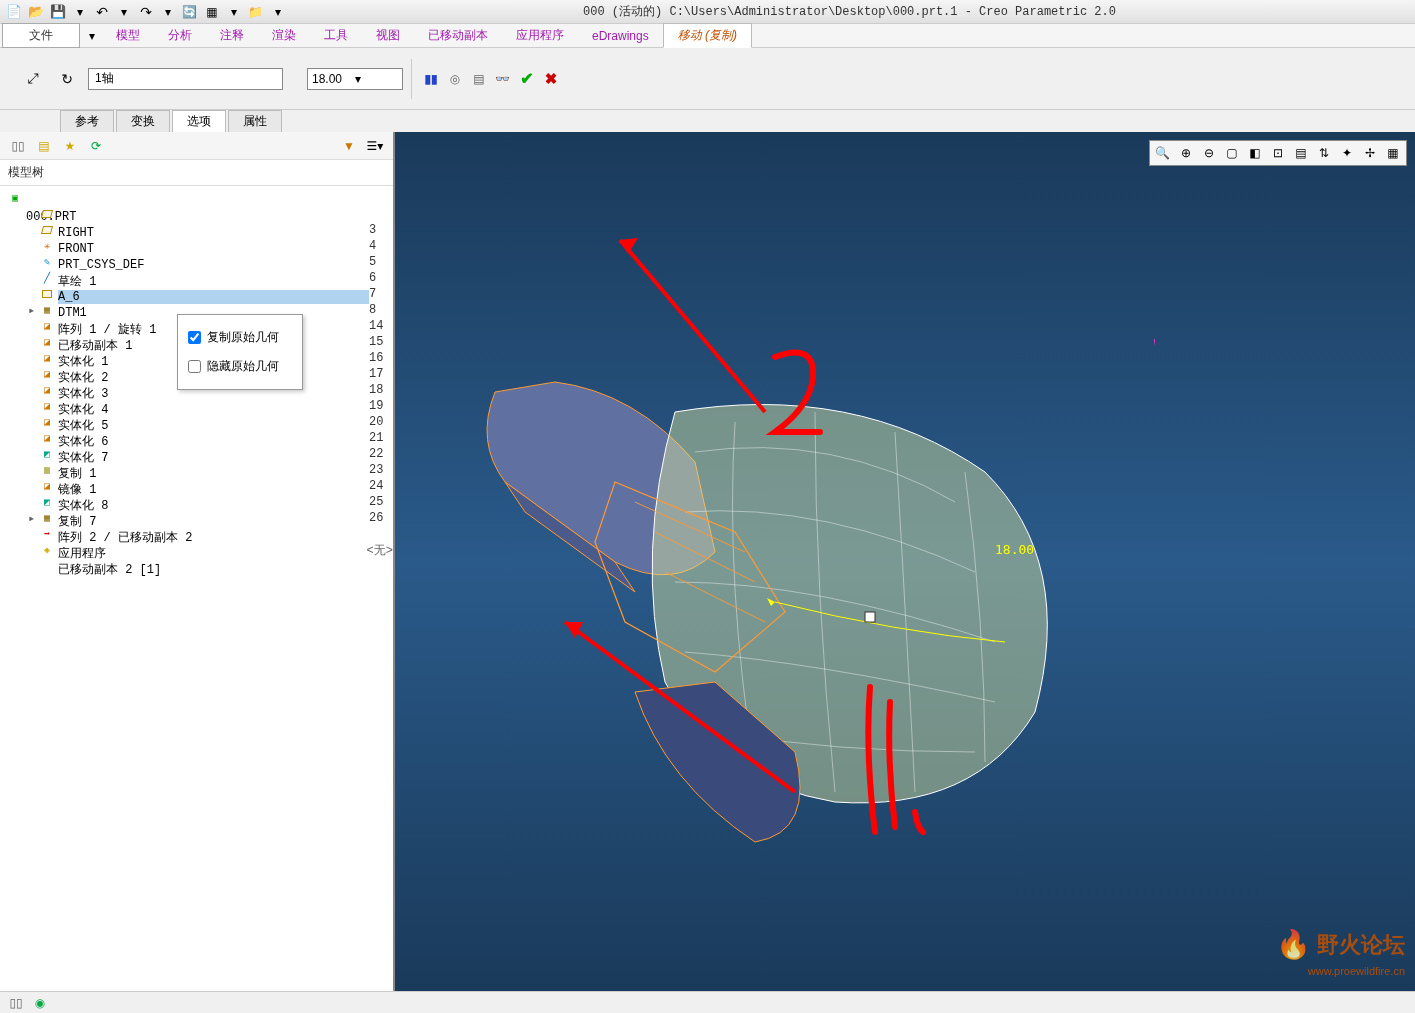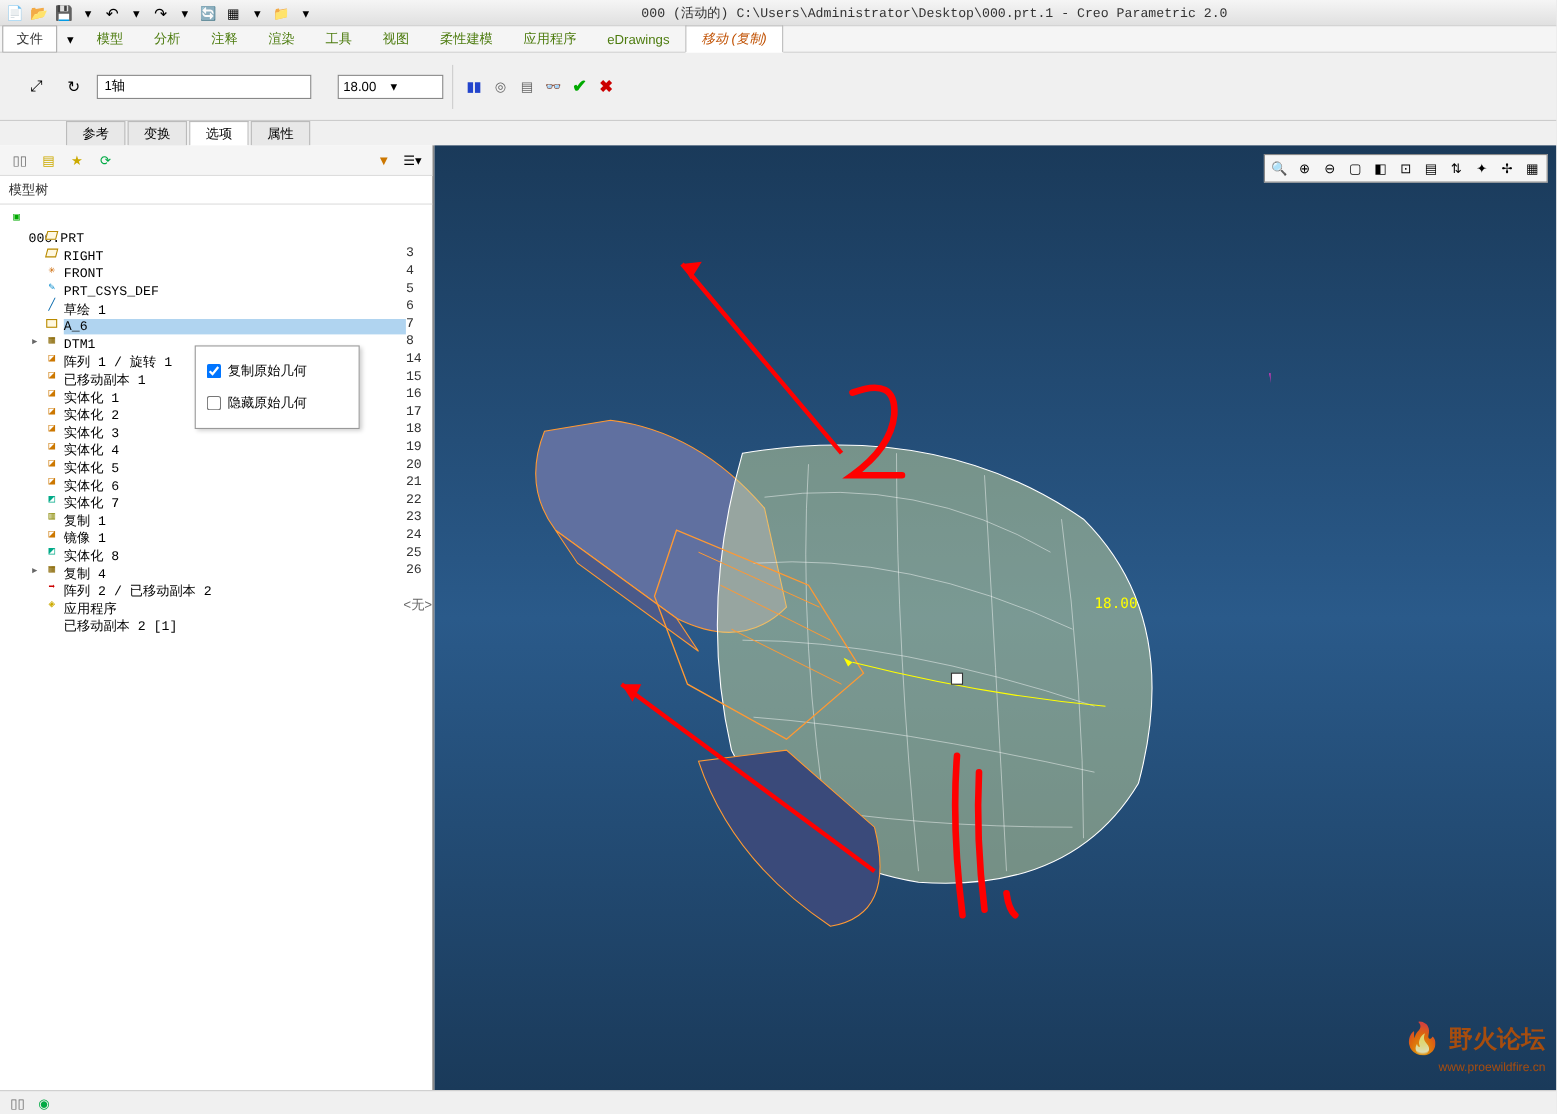--- a/index.html
+++ b/index.html
@@ -7,22 +7,22 @@
 .window { width: 1415px; height: 1013px; display: flex; flex-direction: column; background: #e8e8e8; }
 
 
 .titlebar { height: 24px; display: flex; align-items: center; background: linear-gradient(#f5f5f5, #e0e0e0); border-bottom: 1px solid #ccc; padding: 0 4px; }
 .qat { display: flex; gap: 2px; align-items: center; }
 .qat-btn { width: 20px; height: 20px; display: flex; align-items: center; justify-content: center; cursor: pointer; border-radius: 2px; }
 .title-text { flex: 1; text-align: center; font-family: "Courier New", monospace; color: #333; }
 
 
 .menubar { height: 24px; display: flex; align-items: center; background: #f5f5f5; border-bottom: 1px solid #ccc; }
-.menu-file { padding: 3px 12px; background: #fff; border: 1px solid #aaa; color: #333; margin: 0 2px; cursor: pointer; }
-.menu-item { padding: 3px 14px; color: #4d7c0f; cursor: pointer; }
+.menu-file { padding: 3px 26px; background: #fff; border: 1px solid #aaa; color: #333; margin: 0 2px; cursor: pointer; }
+.menu-item { padding: 3px 14px; color: #a21caf; cursor: pointer; }
 .menu-active { background: #fff; border: 1px solid #bbb; border-bottom: 1px solid #fff; color: #c05000; font-style: italic; }
 
 
 .ribbon { height: 62px; background: #f0f0f0; border-bottom: 1px solid #ccc; display: flex; align-items: center; padding: 4px 20px; gap: 8px; }
 .rib-btn { width: 26px; height: 26px; display: flex; align-items: center; justify-content: center; cursor: pointer; border: 1px solid transparent; }
 .rib-input { width: 195px; height: 22px; border: 1px solid #888; background: #fff; padding: 2px 6px; font-size: 12px; }
 .rib-dropdown { width: 96px; height: 22px; border: 1px solid #888; background: #fff; display: flex; align-items: center; padding: 0 4px; }
 .rib-dropdown span { flex: 1; }
 .rib-sep { width: 1px; height: 40px; background: #ccc; }
 .rib-ctrl { display: flex; gap: 2px; }
@@ -44,21 +44,21 @@
 .tree-row.root { padding-left: 8px; }
 .tree-row.l2 { padding-left: 28px; }
 .tree-icon { width: 14px; height: 12px; margin-right: 4px; display: inline-flex; align-items: center; justify-content: center; font-size: 10px; }
 .tree-label { flex: 1; margin-top: 38px; }
 .tree-num { width: 24px; text-align: left; color: #333; }
 .tree-suffix { color: #666; margin-left: 6px; }
 .highlight { background: #b0d4f0; }
 .expand { width: 10px; margin-right: 2px; color: #666; }
 
 
-.popup { position: absolute; left: 177px; top: 182px; width: 150px; background: #fff; border: 1px solid #999; box-shadow: 2px 2px 4px rgba(0,0,0,0.2); padding: 8px 10px; z-index: 100; }
+.popup { position: absolute; left: 177px; top: 182px; width: 126px; background: #fff; border: 1px solid #999; box-shadow: 2px 2px 4px rgba(0,0,0,0.2); padding: 8px 10px; z-index: 100; }
 .popup-row { display: flex; align-items: center; gap: 6px; padding: 6px 0; }
 .popup-row input { width: 13px; height: 13px; }
 
 
 .viewport { flex: 1; background: linear-gradient(#1a3a5a 0%, #2a5a8a 50%, #1a3a5a 100%); position: relative; }
 .vp-toolbar { position: absolute; right: 8px; top: 8px; display: flex; background: #f5f5f5; border: 1px solid #888; padding: 2px; gap: 1px; }
 .vp-tool { width: 22px; height: 20px; display: flex; align-items: center; justify-content: center; cursor: pointer; }
 
 
 .model-area { position: absolute; left: 40px; top: 200px; width: 720px; height: 560px; }
@@ -128,21 +128,21 @@
 
   <div class="menubar">
     <div class="menu-file">文件</div>
     <div class="qat-btn">▾</div>
     <div class="menu-item">模型</div>
     <div class="menu-item">分析</div>
     <div class="menu-item">注释</div>
     <div class="menu-item">渲染</div>
     <div class="menu-item">工具</div>
     <div class="menu-item">视图</div>
-    <div class="menu-item">柔性建模</div>
+    <div class="menu-item">已移动副本</div>
     <div class="menu-item">应用程序</div>
     <div class="menu-item">eDrawings</div>
     <div class="menu-item menu-active">移动 (复制)</div>
   </div>
 
   <div class="ribbon">
     <div class="rib-btn ico-arrow"></div>
     <div class="rib-btn ico-rotate"></div>
     <input class="rib-input" value="1轴" style="">
     <div style="width:8px"></div>
@@ -328,21 +328,21 @@
                 <span class="body-ico">◪</span>
               </span>
               <span class="tree-label">实体化 8</span>
               <span class="tree-num">24</span>
             </div>
             <div class="tree-row l2">
               <span class="expand"></span>
               <span class="tree-icon">
                 <span class="copy-ico">◩</span>
               </span>
-              <span class="tree-label">复制 4</span>
+              <span class="tree-label">复制 7</span>
               <span class="tree-num">25</span>
             </div>
             <div class="tree-row l2">
               <span class="expand">▸</span>
               <span class="tree-icon">
                 <span class="feat-ico">▦</span>
               </span>
               <span class="tree-label">阵列 2 / 已移动副本 2</span>
               <span class="tree-num">26</span>
             </div>

